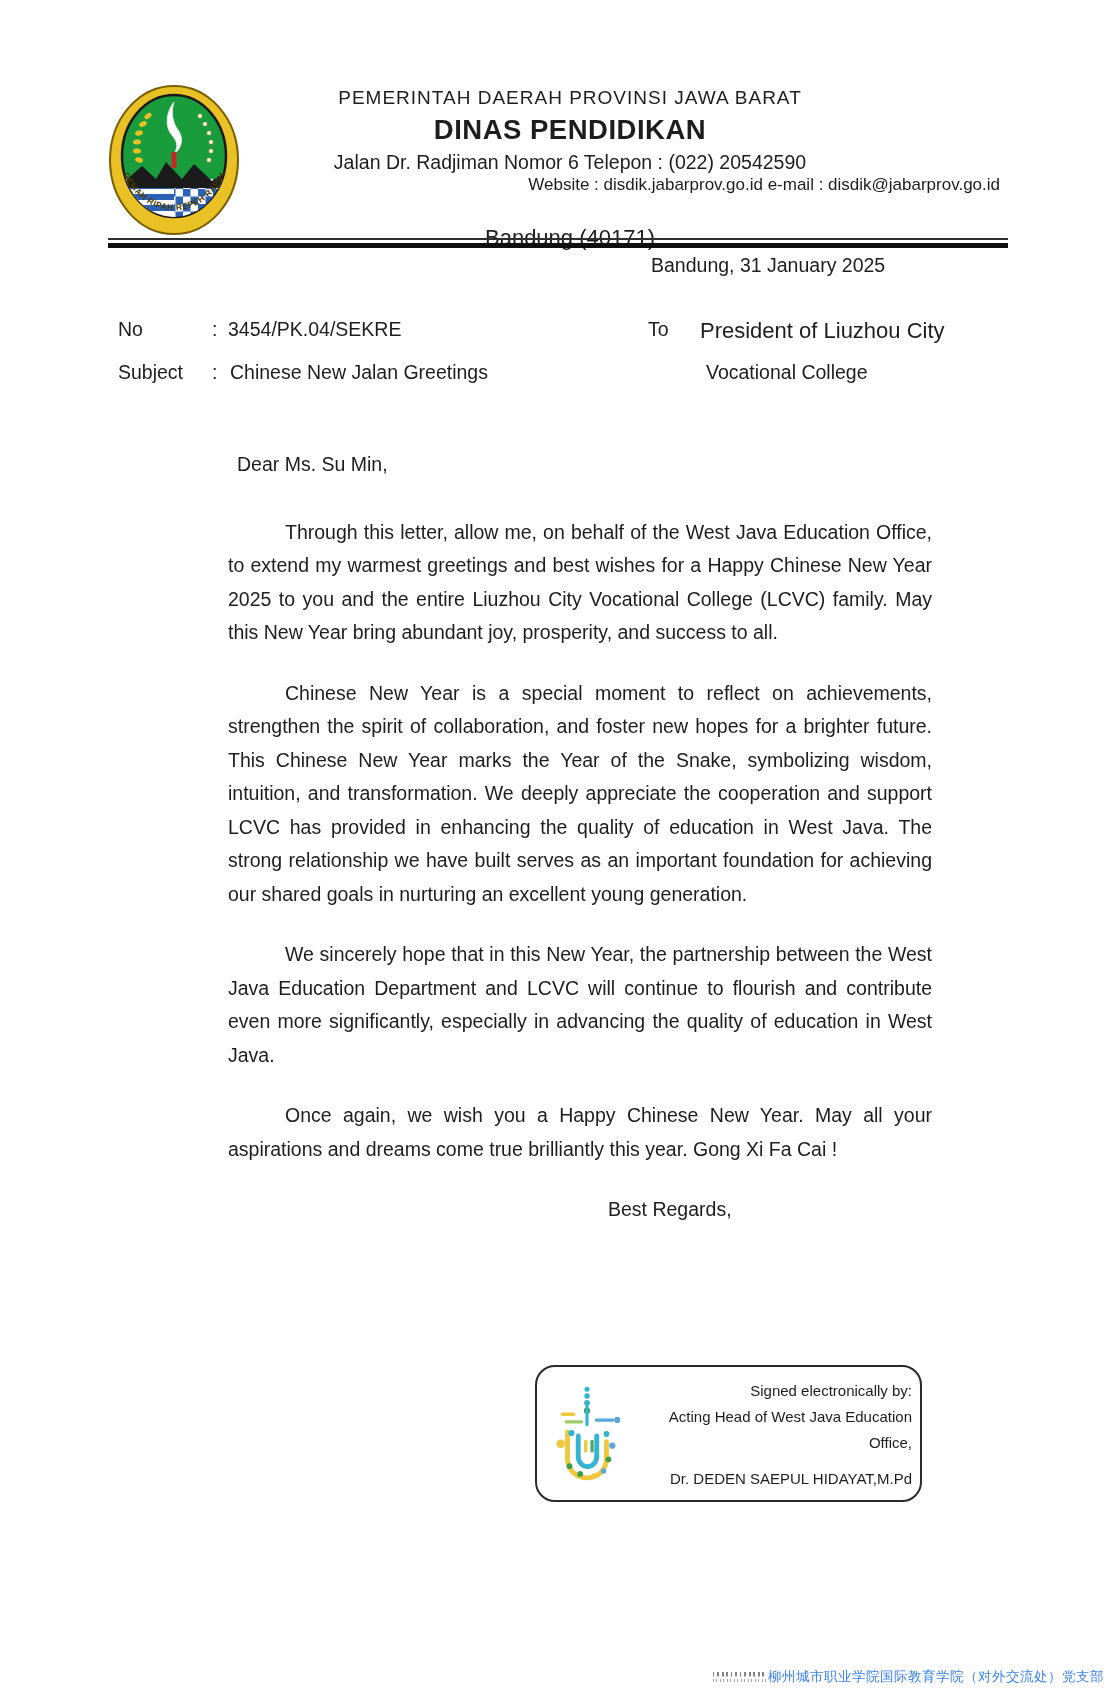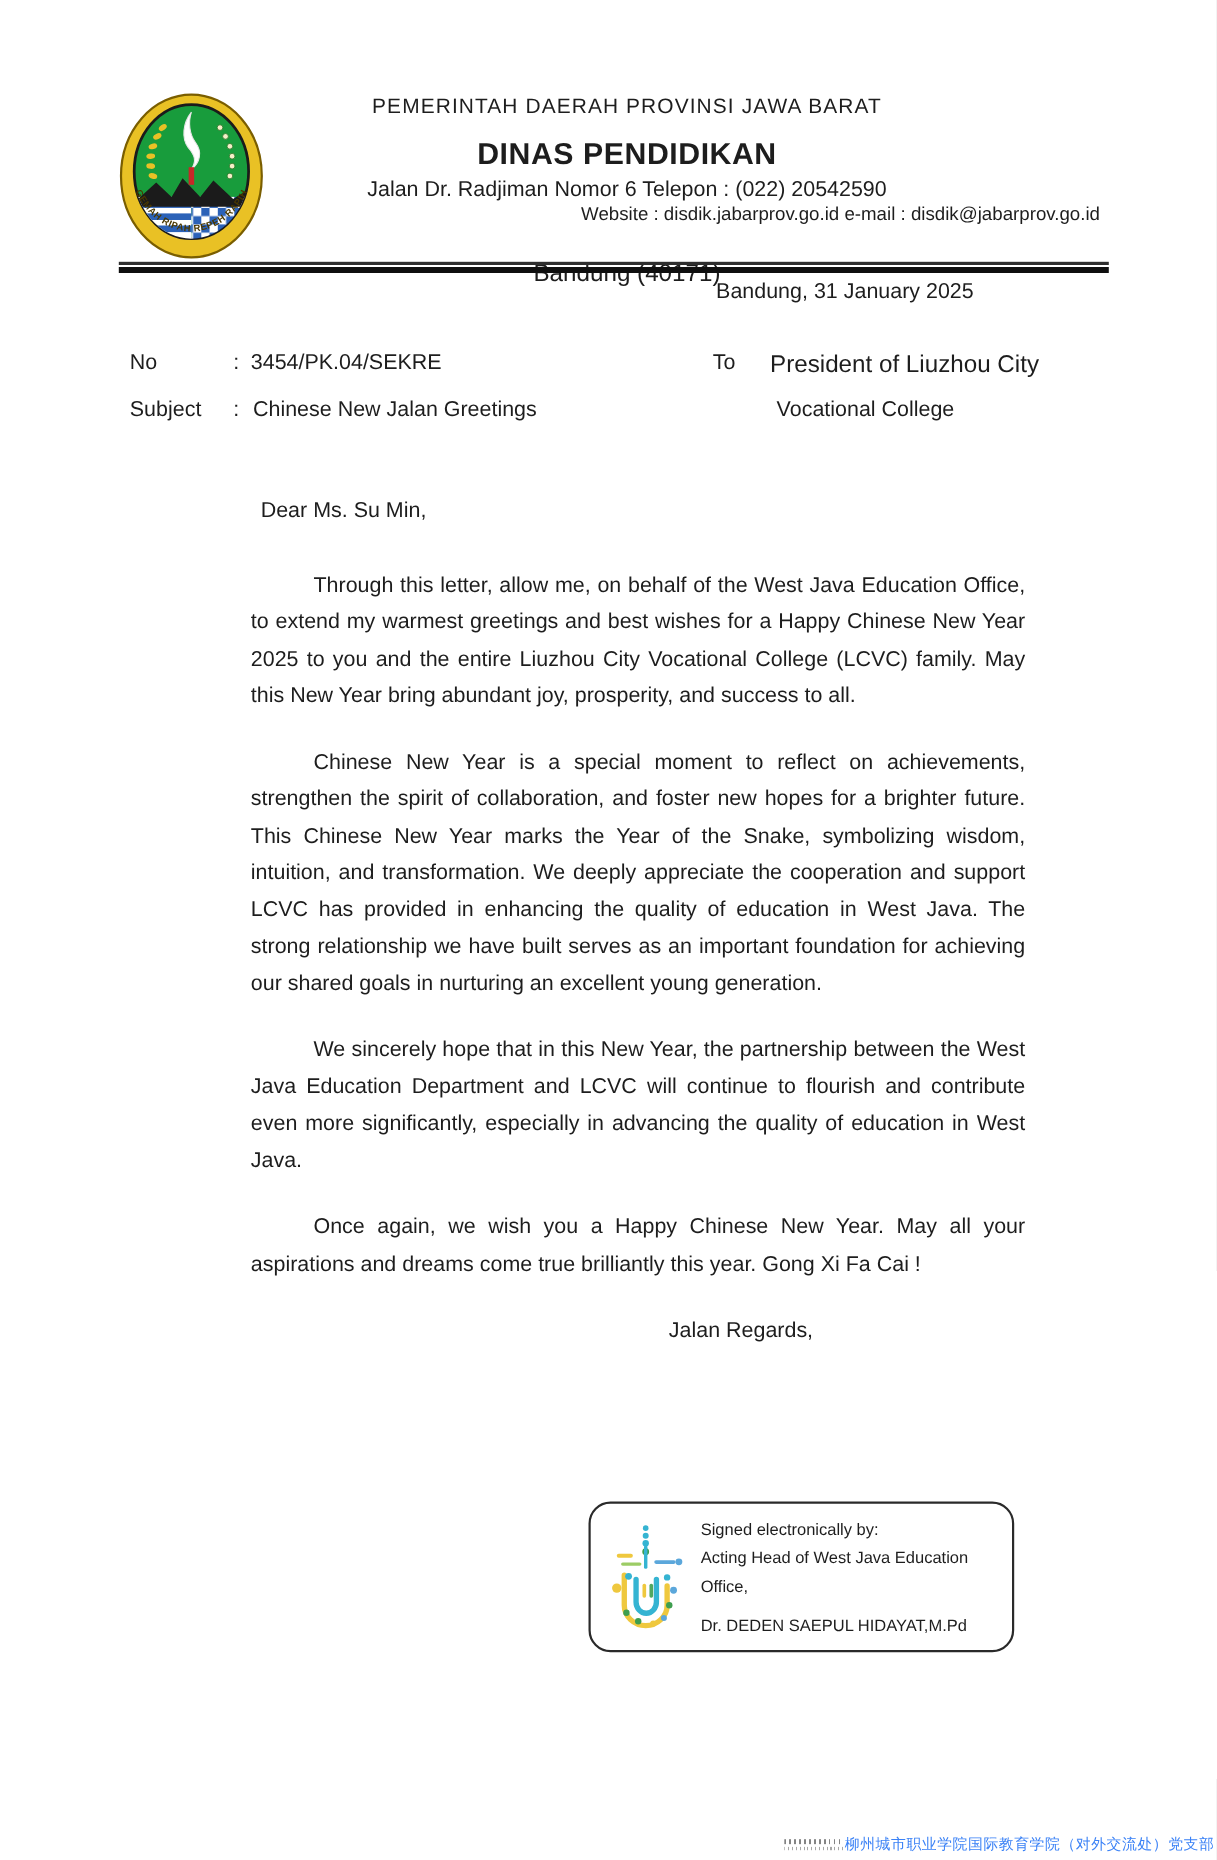--- a/index.html
+++ b/index.html
@@ -6,21 +6,21 @@
   .page{
     position:relative;width:1106px;height:1691px;margin:0 auto;
     background:#ffffff;overflow:hidden;
     font-family:"Liberation Sans","DejaVu Sans",sans-serif;
     color:#1d1d1d;
   }
   
   .emblem{position:absolute;left:108px;top:84px;width:132px;height:152px;}
   .head-text{position:absolute;left:140px;top:86px;width:860px;text-align:center;line-height:1.22;}
   .head-line1{font-size:19px;letter-spacing:1px;}
-  .head-line2{font-size:27.5px;font-weight:bold;letter-spacing:.5px;margin-top:14px;}
+  .head-line2{font-size:27.5px;font-weight:bold;letter-spacing:.5px;margin-top:4px;}
   .head-line3{font-size:19.5px;margin-top:4px;}
   .head-line4{font-size:17px;text-align:right;}
   .head-line5{font-size:22px;margin-top:30px;}
   .rule{position:absolute;left:108px;top:238px;width:900px;height:11px;
     background:linear-gradient(#2e2e2e 0,#2e2e2e 2.5px,transparent 2.5px,transparent 5px,#0f0f0f 5px,#0f0f0f 10px,transparent 10px);}
   
   .date-line{position:absolute;left:651px;top:254px;font-size:19.5px;}
   .meta-label-no{position:absolute;left:118px;top:318px;font-size:19.5px;}
   .meta-sep-no{position:absolute;left:212px;top:318px;font-size:19.5px;}
   .meta-val-no{position:absolute;left:228px;top:318px;font-size:19.5px;}
@@ -31,21 +31,21 @@
   .meta-val-subj{position:absolute;left:230px;top:361px;font-size:19.5px;}
   .meta-to-line2{position:absolute;left:706px;top:361px;font-size:19.5px;}
   
   .letter-body{position:absolute;left:228px;top:448px;width:704px;font-size:19.5px;line-height:33.5px;}
   .salutation{padding-left:9px;margin:0 0 34px 0;}
   .letter-body p{margin:0 0 27px 0;text-align:justify;text-indent:57px;}
   .closing{margin:20px 0 0 380px;}
   
   .sig-box{position:absolute;left:535px;top:1365px;width:387px;height:137px;
     border:2.5px solid #2a2a2a;border-radius:20px;box-sizing:border-box;
-    display:flex;align-items:stretch;}
+    display:flex;align-items:stretch;text-align:right;}
   .sig-logo{flex:0 0 100px;display:flex;align-items:center;justify-content:center;}
   .sig-text{flex:1;display:flex;flex-direction:column;padding:11px 8px 12px 0;font-size:15px;}
   .sig-line1{line-height:26px;}
   .sig-line2{line-height:26px;}
   .sig-name{margin-top:auto;line-height:18px;}
   
   .footer-stamp{position:absolute;right:2px;bottom:5px;display:flex;align-items:center;gap:1px;}
   .tiny-seal{width:54px;height:13px;opacity:.75;
     background:
       repeating-linear-gradient(90deg,#5a5a5a 0 1.5px,transparent 1.5px 4.5px),
@@ -127,21 +127,21 @@
   <span class="meta-sep-subj">:</span>
   <span class="meta-val-subj">Chinese New Jalan Greetings</span>
   <span class="meta-to-line2">Vocational College</span>
 
   <div class="letter-body">
     <div class="salutation">Dear Ms. Su Min,</div>
     <p>Through this letter, allow me, on behalf of the West Java Education Office, to extend my warmest greetings and best wishes for a Happy Chinese New Year 2025 to you and the entire Liuzhou City Vocational College (LCVC) family. May this New Year bring abundant joy, prosperity, and success to all.</p>
     <p>Chinese New Year is a special moment to reflect on achievements, strengthen the spirit of collaboration, and foster new hopes for a brighter future. This Chinese New Year marks the Year of the Snake, symbolizing wisdom, intuition, and transformation. We deeply appreciate the cooperation and support LCVC has provided in enhancing the quality of education in West Java. The strong relationship we have built serves as an important foundation for achieving our shared goals in nurturing an excellent young generation.</p>
     <p>We sincerely hope that in this New Year, the partnership between the West Java Education Department and LCVC will continue to flourish and contribute even more significantly, especially in advancing the quality of education in West Java.</p>
     <p>Once again, we wish you a Happy Chinese New Year. May all your aspirations and dreams come true brilliantly this year. Gong Xi Fa Cai !</p>
-    <div class="closing">Jalan Regards,</div>
+    <div class="closing">Best Regards,</div>
   </div>
 
   <div class="sig-box">
     <div class="sig-logo">
       <svg width="74" height="106" viewBox="0 0 76 104" aria-hidden="true">
         <g fill="#35B4D2">
           <circle cx="38" cy="6" r="2.6"></circle>
             <circle cx="38" cy="13" r="2.8"></circle>
             <circle cx="38" cy="20" r="3"></circle>
         </g>

